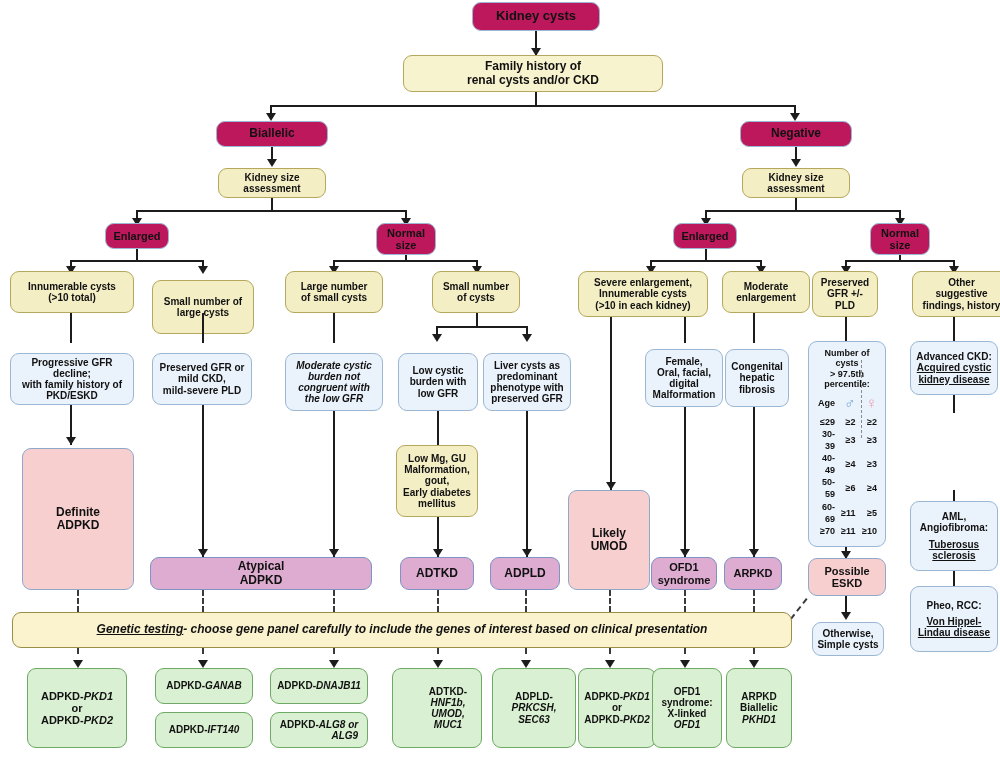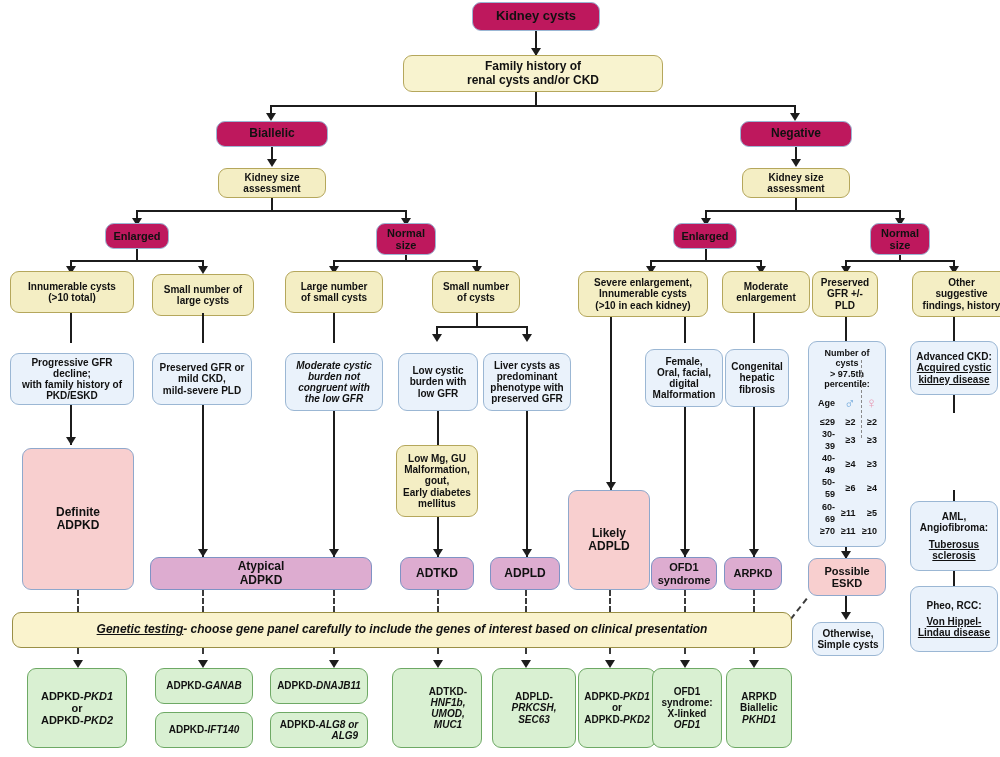--- a/index.html
+++ b/index.html
@@ -120,21 +120,21 @@
 
   <div class="ln vl" style="left:899px;top:255px;height:6px;"></div>
   <div class="ln hl" style="left:845px;top:260px;width:108px;"></div>
   <div class="ln vl" style="left:845px;top:260px;height:11px;"></div>
   <div class="arw" style="left:841px;top:266px;"></div>
   <div class="ln vl" style="left:953px;top:260px;height:11px;"></div>
   <div class="arw" style="left:949px;top:266px;"></div>
 
   <div class="node yellow f10" style="left:10px;top:271px;width:124px;height:42px;">Innumerable cysts
 (&gt;10 total)</div>
-  <div class="node yellow f10" style="left:152px;top:274px;width:102px;height:42px;">Small number of
+  <div class="node yellow f10" style="left:152px;top:280px;width:102px;height:54px;">Small number of
 large cysts</div>
   <div class="node yellow f10" style="left:285px;top:271px;width:98px;height:42px;">Large number
 of small cysts</div>
   <div class="node yellow f10" style="left:432px;top:271px;width:88px;height:42px;">Small number
 of cysts</div>
   <div class="node yellow f10" style="left:578px;top:271px;width:130px;height:46px;">Severe enlargement,
 Innumerable cysts
 (&gt;10 in each kidney)</div>
   <div class="node yellow f10" style="left:722px;top:271px;width:88px;height:42px;">Moderate
 enlargement</div>
@@ -255,21 +255,21 @@
 Malformation,
 gout,
 Early diabetes
 mellitus</div>
   <div class="ln vl" style="left:437px;top:517px;height:40px;"></div>
   <div class="arw" style="left:433px;top:549px;"></div>
 
   <div class="node pink f12" style="left:22px;top:448px;width:112px;height:142px;">Definite
 ADPKD</div>
   <div class="node pink f12" style="left:568px;top:490px;width:82px;height:100px;">Likely
-ADPLD</div>
+UMOD</div>
   <div class="node pink f11" style="left:808px;top:558px;width:78px;height:38px;">Possible
 ESKD</div>
   <div class="node bluelt f10" style="left:812px;top:622px;width:72px;height:34px;">Otherwise,
 Simple cysts</div>
   <div class="ln vl" style="left:845px;top:596px;height:18px;"></div>
   <div class="arw" style="left:841px;top:612px;"></div>
 
   <div class="node purple f12" style="left:150px;top:557px;width:222px;height:33px;">Atypical
 ADPKD</div>
   <div class="node purple f12" style="left:400px;top:557px;width:74px;height:33px;">ADTKD</div>

